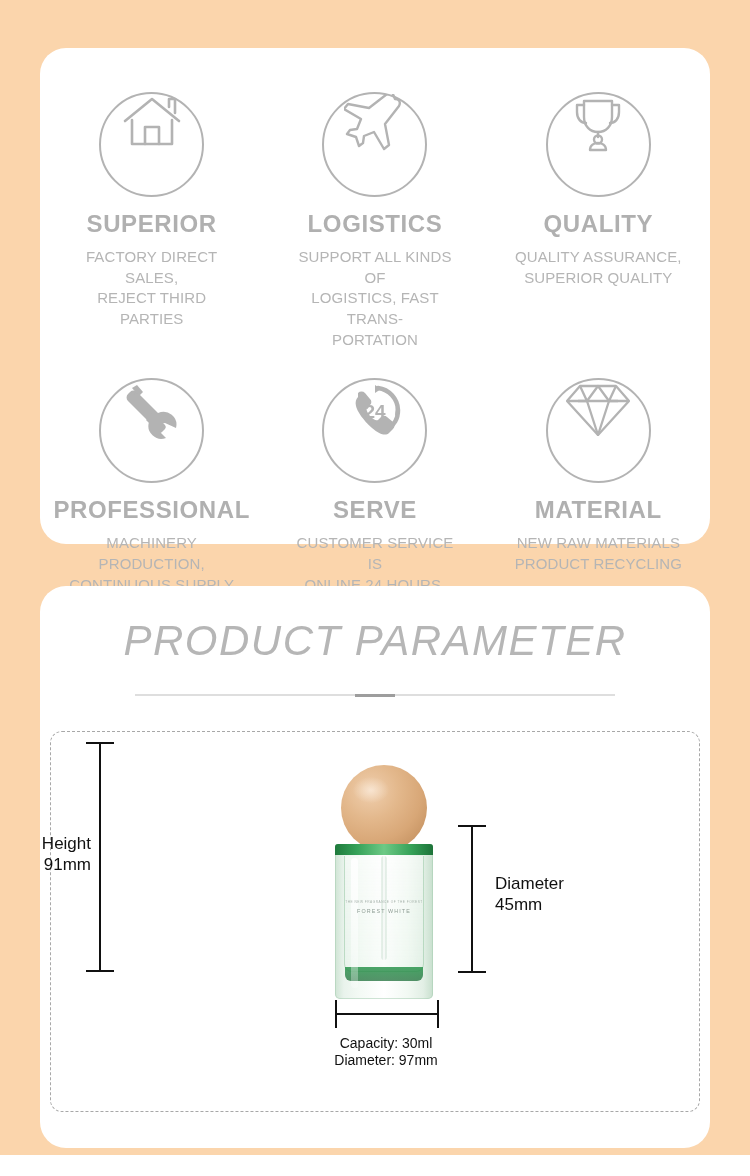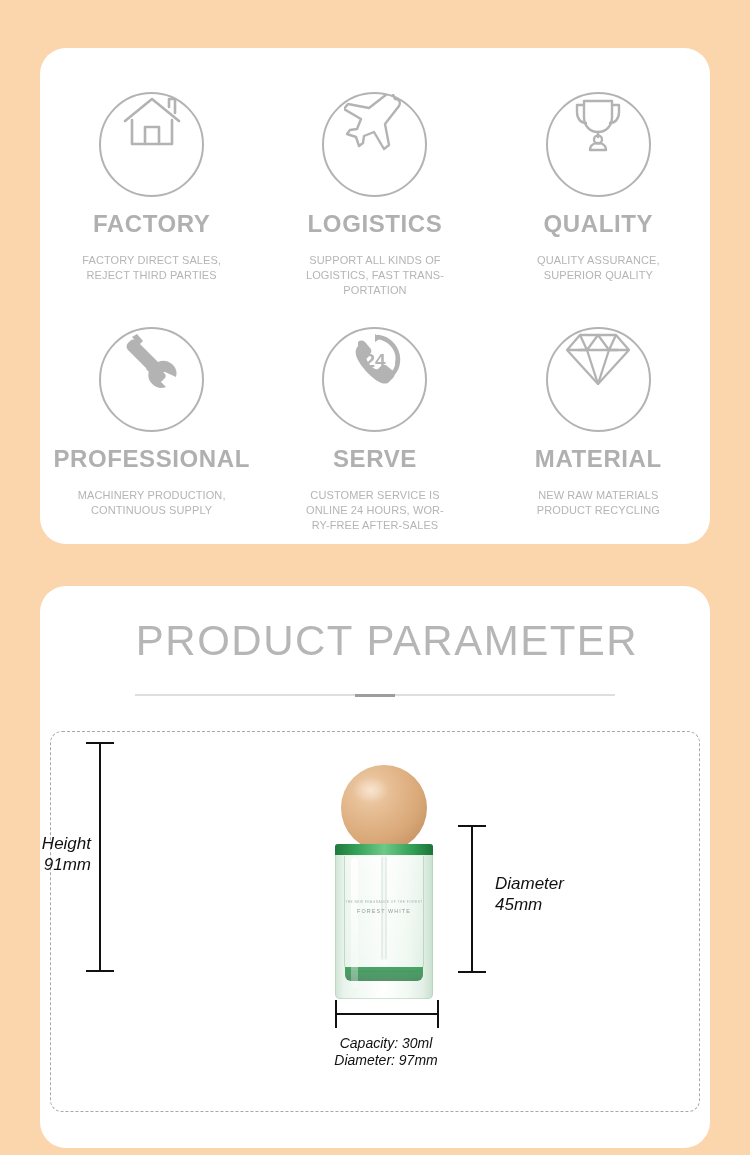--- a/index.html
+++ b/index.html
@@ -89,41 +89,42 @@
   .feature-title {
     margin-top: 15px;
     font-size: 24px;
     font-weight: bold;
     color: #b0b0b0;
     letter-spacing: 0.6px;
     line-height: 1;
   }
 
   .feature-desc {
-    margin-top: 17px;
-    font-size: 11px;
+    margin-top: 11px;
+    font-size: 15px;
     color: #b5b5b5;
     line-height: 1.38;
     letter-spacing: 0.1px;
     max-width: 170px;
     white-space: pre-line;
   }
 
   
   #parameter-title {
     position: absolute;
     top: 34px;
-    left: 12px;
+    left: 0;
     width: 670px;
     text-align: center;
     font-size: 42px;
     font-weight: normal;
     color: #b6b6b6;
     letter-spacing: 1.5px;
     line-height: 1;
+    font-style: italic;
   }
 
   #title-divider {
     position: absolute;
     top: 108px;
     left: 95px;
     width: 480px;
     height: 2px;
     background: #dedede;
   }
@@ -299,21 +300,20 @@
     position: absolute;
     background: #111111;
   }
 
   .dim-label {
     position: absolute;
     font-size: 17px;
     color: #111111;
     line-height: 1.24;
     white-space: pre-line;
-    font-style: italic;
   }
 
   
   #height-bar {
     position: absolute;
     left: 48px;
     top: 10px;
     width: 2px;
     height: 230px;
     background: #111111;
@@ -418,21 +418,21 @@
 
       <div class="feature">
         <div class="feature-icon-ring">
           <svg width="62" height="56" viewBox="0 0 62 56" fill="none" stroke="#b3b3b3" stroke-width="2.6">
             <polyline points="4,27 31,5 58,27" stroke-linecap="round" stroke-linejoin="round"></polyline>
             <polyline points="48,13 48,5 54,5 54,19" stroke-linecap="round" stroke-linejoin="round"></polyline>
             <polyline points="11,26 11,50 51,50 51,26" stroke-linecap="round" stroke-linejoin="round"></polyline>
             <polyline points="24,50 24,33 38,33 38,50" stroke-linecap="round" stroke-linejoin="round"></polyline>
           </svg>
         </div>
-        <div class="feature-title">FACTORY</div>
+        <div class="feature-title">SUPERIOR</div>
         <div class="feature-desc">FACTORY DIRECT SALES,
 REJECT THIRD PARTIES</div>
       </div>
 
       <div class="feature">
         <div class="feature-icon-ring">
           <svg width="62" height="60" viewBox="0 0 62 60" fill="none" stroke="#b3b3b3" stroke-width="2.4">
             <path d="M51 5 c4 0 6 3 4 7 L41 30 l4 21 -5 4 -10 -17 -10 4 -1 7 -4 3 -3 -9 -9 -3 3 -4 7 -1 4 -10 -17 -10 4 -5 21 4 18 -14 c2 -2 4 -2 5 -2 z" stroke-linejoin="round" stroke-linecap="round"></path>
           </svg>
         </div>

